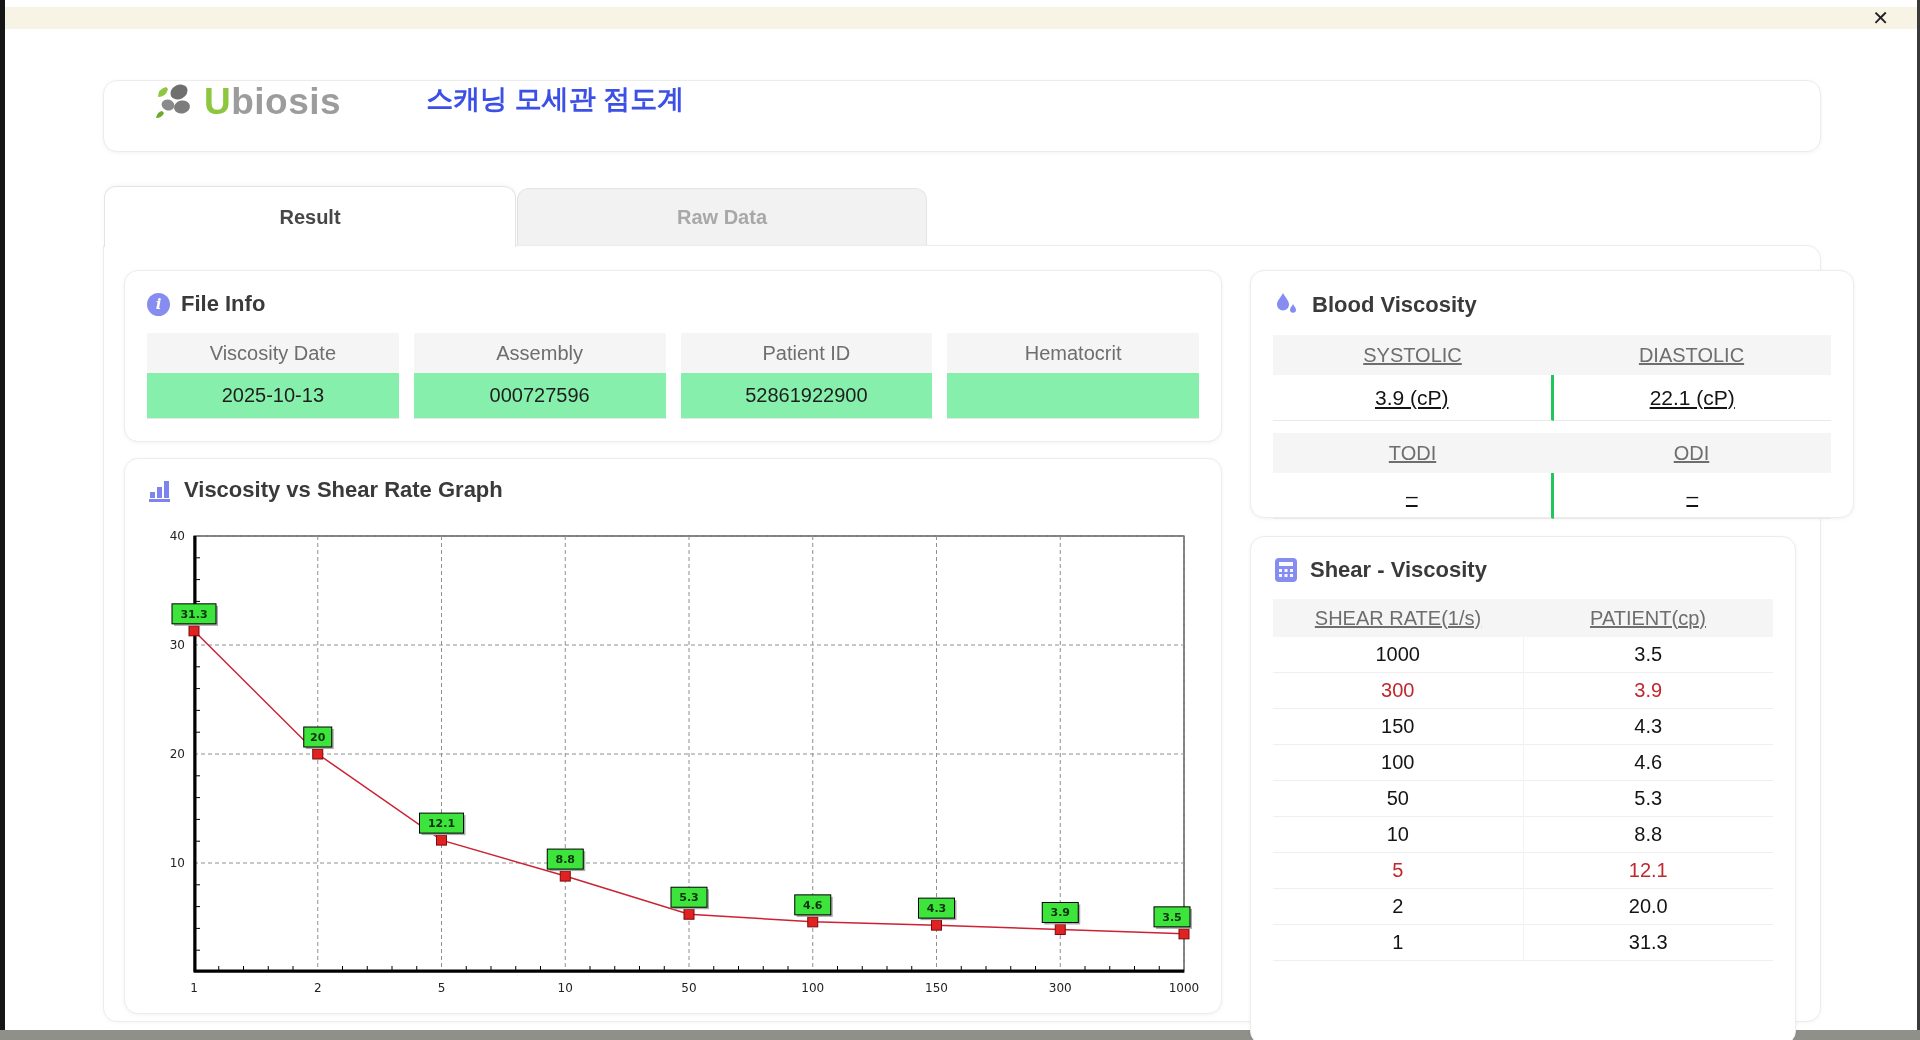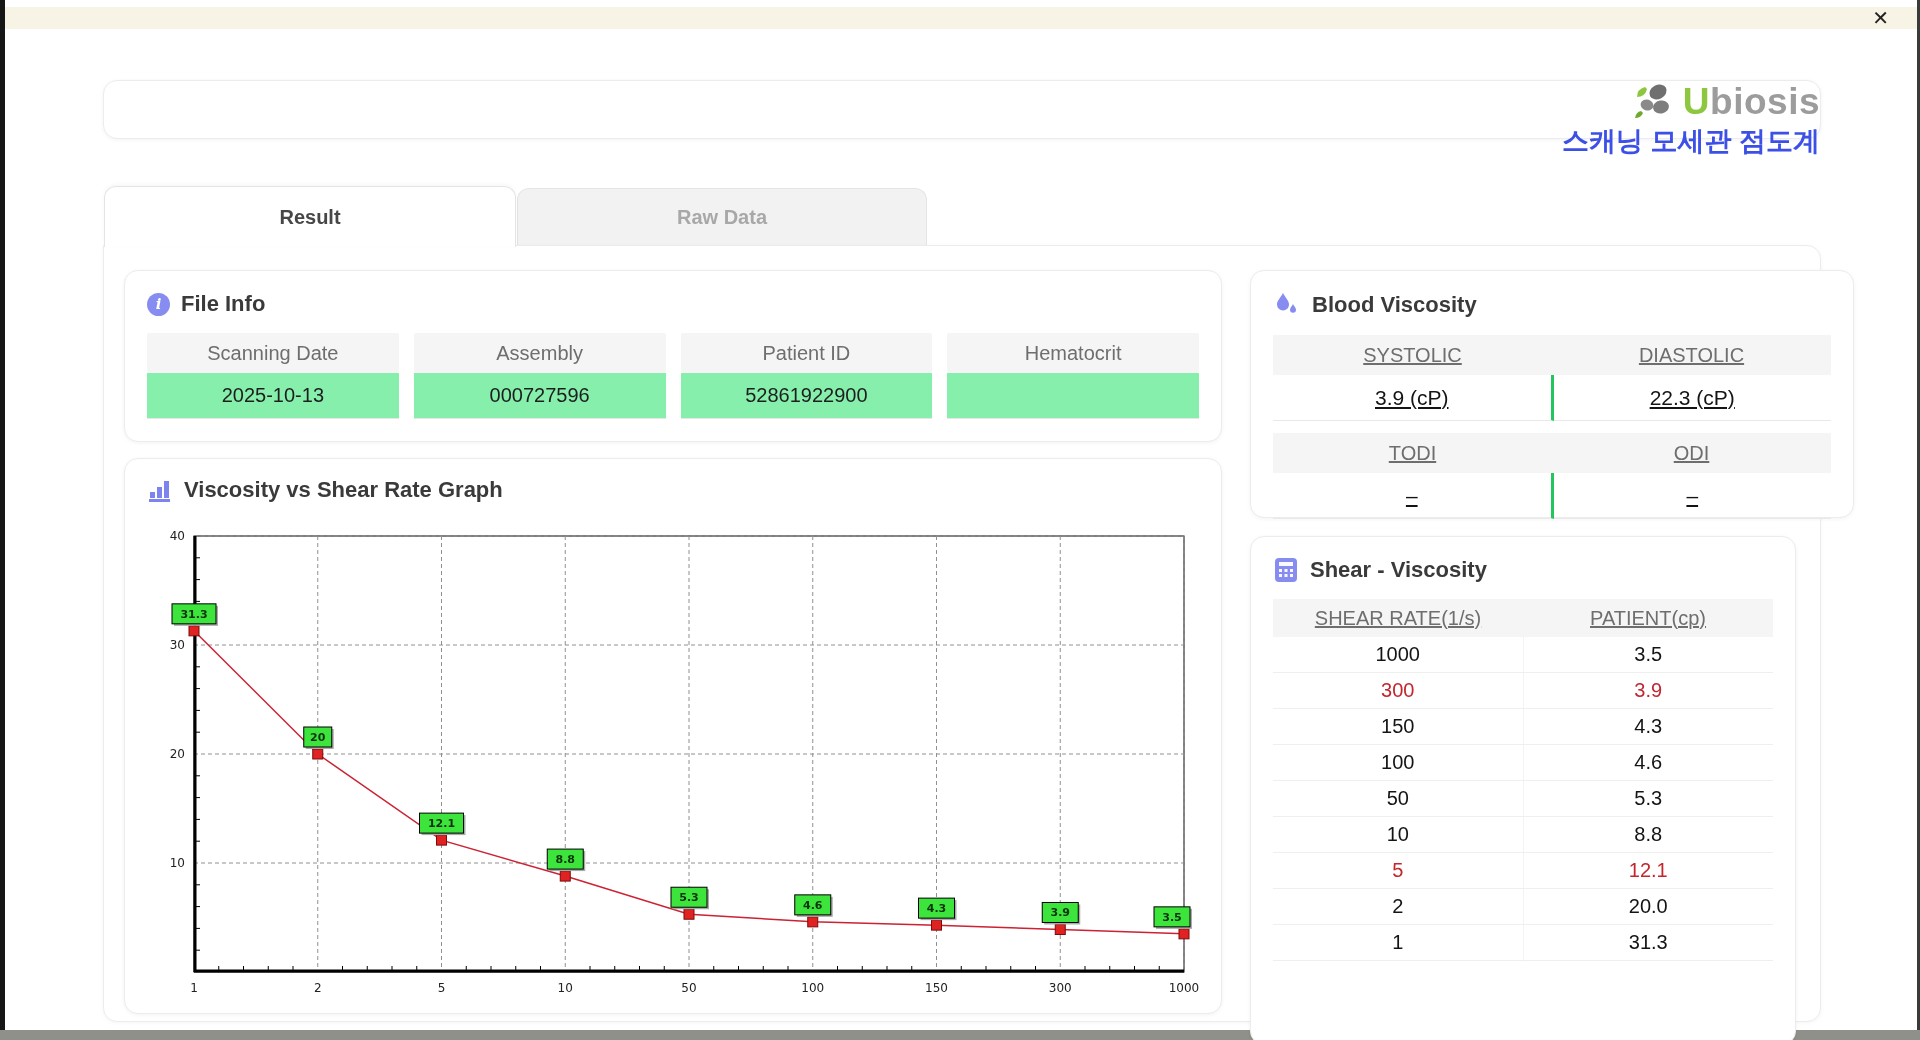--- a/index.html
+++ b/index.html
@@ -9,26 +9,26 @@
   
   .left-strip  { position:absolute; left:0; top:0; width:5px; height:1030px; background:#161616; }
   .right-strip { position:absolute; right:0; top:0; width:3px; height:1030px; background:#3a3a38; }
   .bottom-strip{ position:absolute; left:0; bottom:0; width:100%; height:10px; background:#90908a; }
   .title-bar   { position:absolute; left:5px; top:7px; right:3px; height:22px; background:#f8f4e5; }
   .close-btn   { position:absolute; right:28px; top:0px; font-size:20px; color:#222; cursor:pointer; line-height:22px; }
 
   .card { position:absolute; background:#fff; border:1px solid #ececec; border-radius:14px; box-shadow:0 1px 4px rgba(0,0,0,.05); }
 
   
-  .header-card { left:103px; top:80px; width:1718px; height:59px; display:flex; align-items:flex-end;flex-direction:column; }
+  .header-card { left:103px; top:80px; width:1718px; height:72px; display:flex; align-items:flex-start; }
   .logo-wrap { display:flex; align-items:center; gap:6px; margin-left:48px; }
   .logo-text { font-size:37px; font-weight:bold; letter-spacing:0.5px; }
   .logo-u { color:#8dc63f; }
   .logo-rest { color:#9c9c9c; }
-  .app-title { margin-left:68px; font-size:27px; font-weight:bold; color:#3c4fe6; }
+  .app-title { margin-left:85px; font-size:27px; font-weight:bold; color:#3c4fe6; }
 
   
   .tab { position:absolute; display:flex; align-items:center; justify-content:center;
          font-size:20px; font-weight:bold; border:1px solid #e4e4e4; border-bottom:none;
          border-radius:12px 12px 0 0; cursor:pointer; }
   .tab-active { left:104px; top:186px; width:412px; height:61px; background:#fff; color:#474747; z-index:3; box-shadow:0 -2px 4px rgba(0,0,0,.03); }
   .tab-inactive { left:517px; top:188px; width:410px; height:58px; background:#f2f2f2; color:#a8a8a8; z-index:1; }
 
   
   .content-panel { position:absolute; left:103px; top:245px; width:1718px; height:777px;
@@ -107,21 +107,21 @@
 
 <div class="content-panel"></div>
 
 <div class="card file-card">
   <div class="card-title">
     <span class="icon-badge info-circle">i</span>
     <span>File Info</span>
   </div>
   <div class="fi-fields">
       <div class="fi-col">
-        <div class="cell-head">Scanning Date</div>
+        <div class="cell-head">Viscosity Date</div>
         <div class="cell-val">2025-10-13</div>
       </div>
       <div class="fi-col">
         <div class="cell-head">Assembly</div>
         <div class="cell-val">000727596</div>
       </div>
       <div class="fi-col">
         <div class="cell-head">Patient ID</div>
         <div class="cell-val">52861922900</div>
       </div>
@@ -271,21 +271,21 @@
     </span>
     <span>Blood Viscosity</span>
   </div>
   <div class="bv-table">
     <div class="bv-row bv-head">
       <div>SYSTOLIC</div>
       <div>DIASTOLIC</div>
     </div>
     <div class="bv-row bv-vals">
       <div>3.9 (cP)</div>
-      <div>22.3 (cP)</div>
+      <div>22.1 (cP)</div>
     </div>
     <div class="bv-gap"></div>
     <div class="bv-row bv-head">
       <div>TODI</div>
       <div>ODI</div>
     </div>
     <div class="bv-row bv-vals">
       <div>–</div>
       <div>–</div>
     </div>

